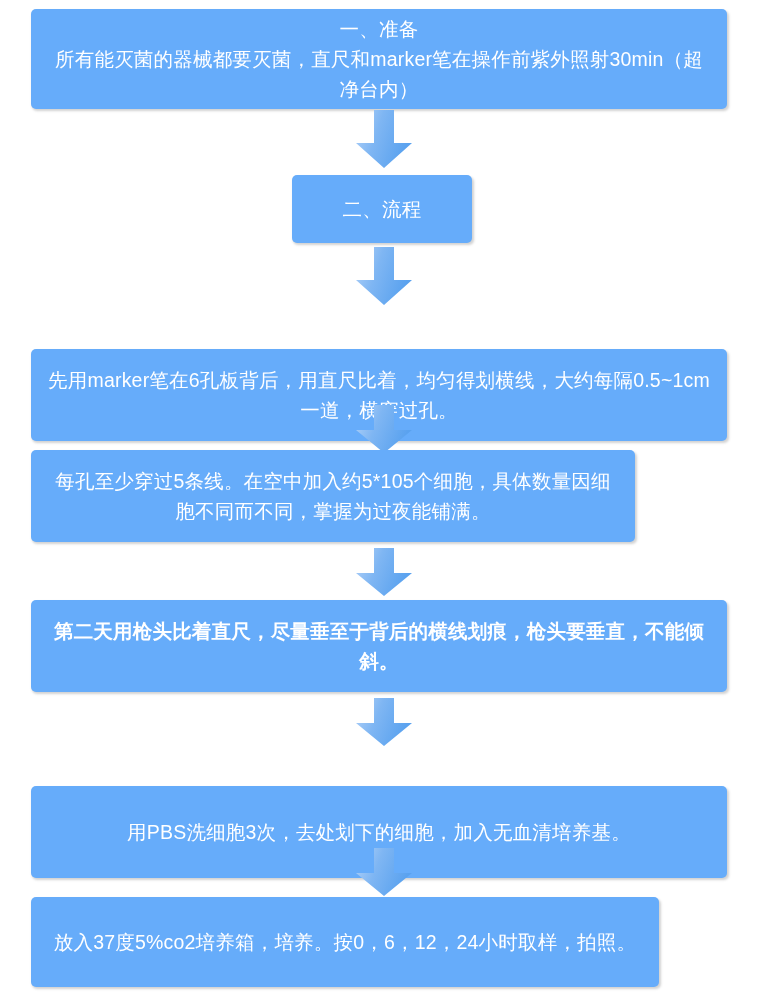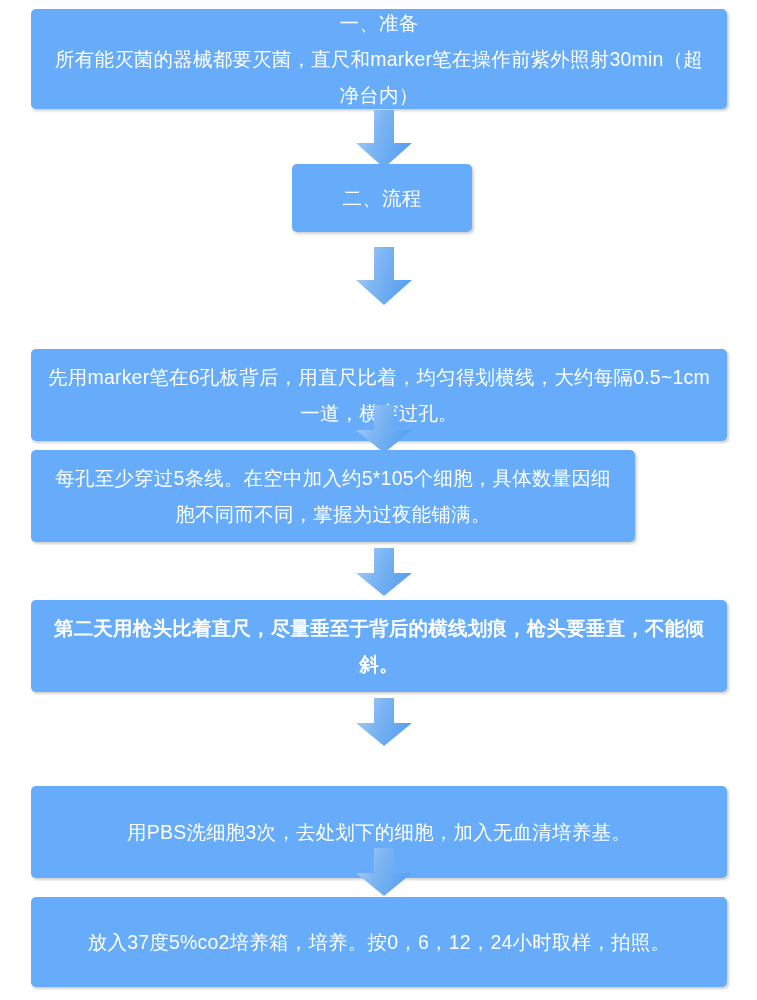--- a/index.html
+++ b/index.html
@@ -25,41 +25,41 @@
     position: absolute;
     box-sizing: border-box;
     background: #66acfa;
     border-radius: 5px;
     color: #ffffff;
     display: flex;
     align-items: center;
     justify-content: center;
     text-align: center;
     font-size: 19.5px;
-    line-height: 36px;
+    line-height: 30px;
     letter-spacing: 0.2px;
     padding: 4px 16px;
     box-shadow: 1.5px 2px 2.5px rgba(0, 0, 0, 0.18);
     -webkit-font-smoothing: antialiased;
   }
 
   .node .node-text {
     display: block;
     width: 100%;
     white-space: pre-line;
   }
 
   
   .node-prepare  { left: 31px;  top: 9px;   width: 696px; height: 100px; }
-  .node-process  { left: 292px; top: 164px; width: 180px; height: 68px; justify-content: center;  }
+  .node-process  { left: 292px; top: 175px; width: 180px; height: 68px; justify-content: center;  }
   .node-step1    { left: 31px;  top: 309px; width: 696px; height: 92px; margin-top: 40px;  }
   .node-step2    { left: 31px;  top: 450px; width: 604px; height: 92px;  }
   .node-step3    { left: 31px;  top: 600px; width: 696px; height: 92px; font-weight: bold;  }
   .node-step4    { left: 31px;  top: 786px; width: 696px; height: 92px;  }
-  .node-step5    { left: 31px;  top: 897px; width: 696px; height: 90px;  }
+  .node-step5    { left: 31px;  top: 897px; width: 628px; height: 90px;  }
 
   
   .arrow {
     position: absolute;
     width: 56px;
   }
   .arrow svg { display: block; width: 100%; height: 100%; }
 
   .arrow-1 { left: 356px; top: 110px; height: 58px; }
   .arrow-2 { left: 356px; top: 247px; height: 58px; }

